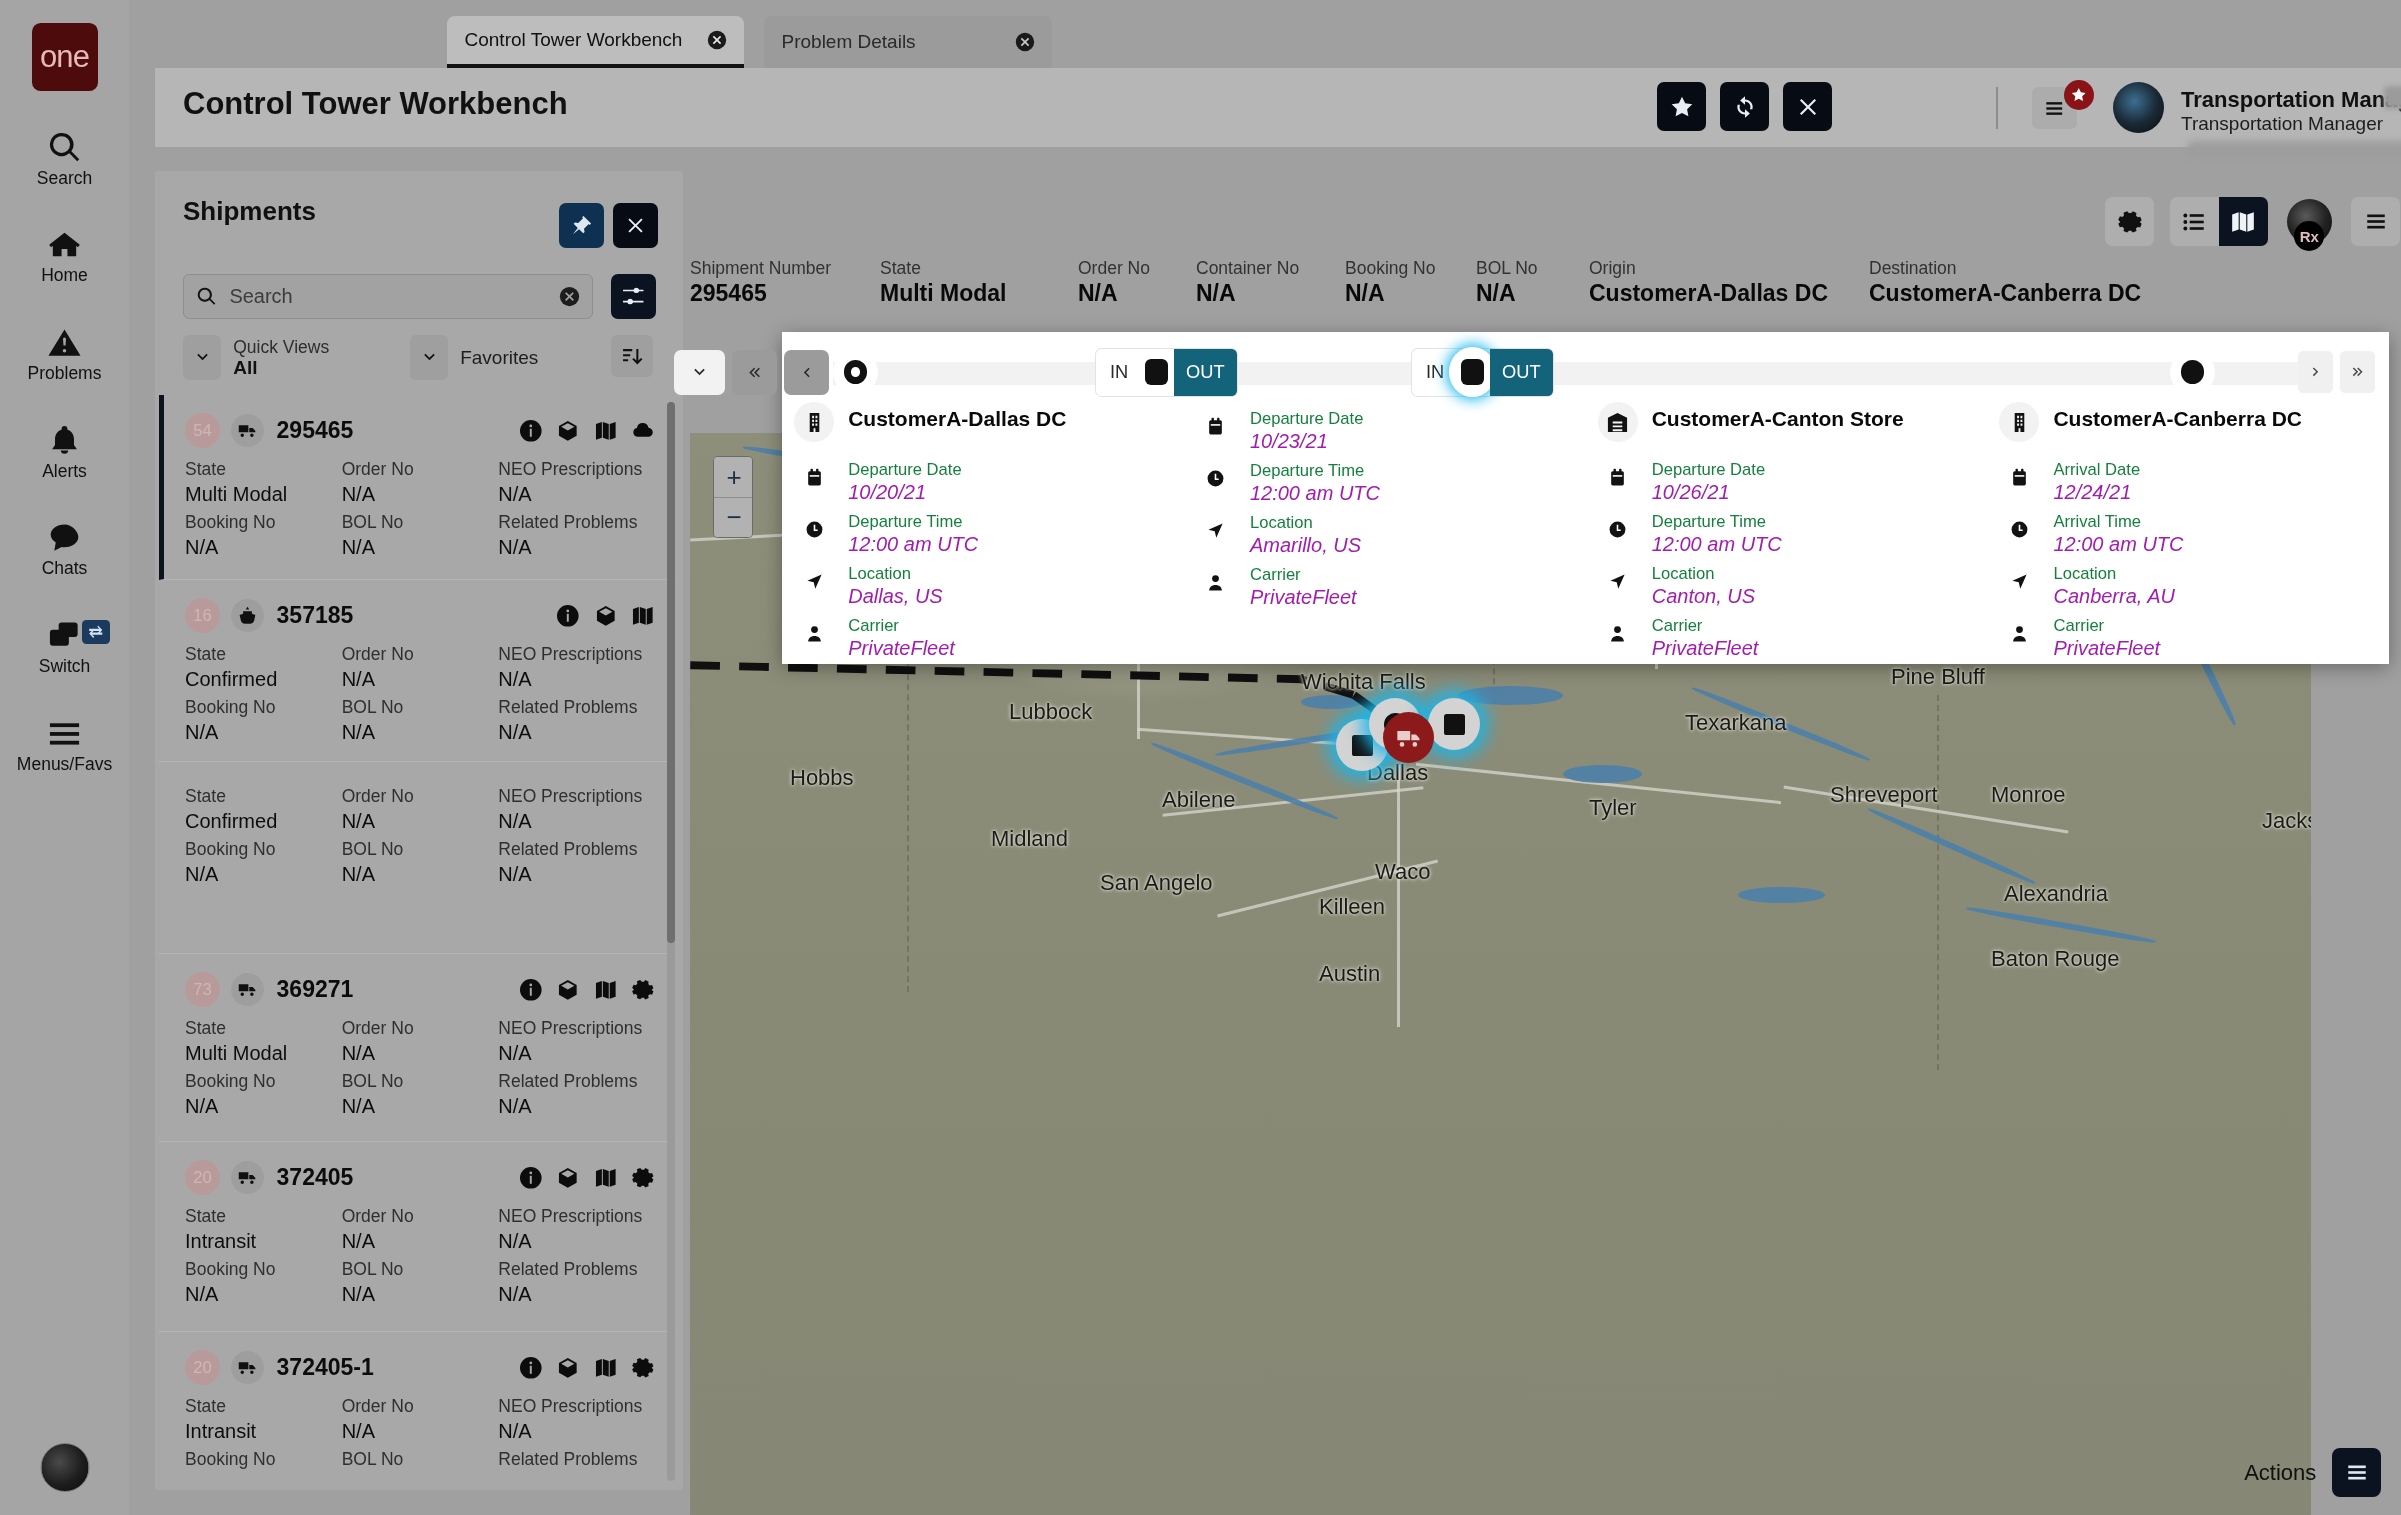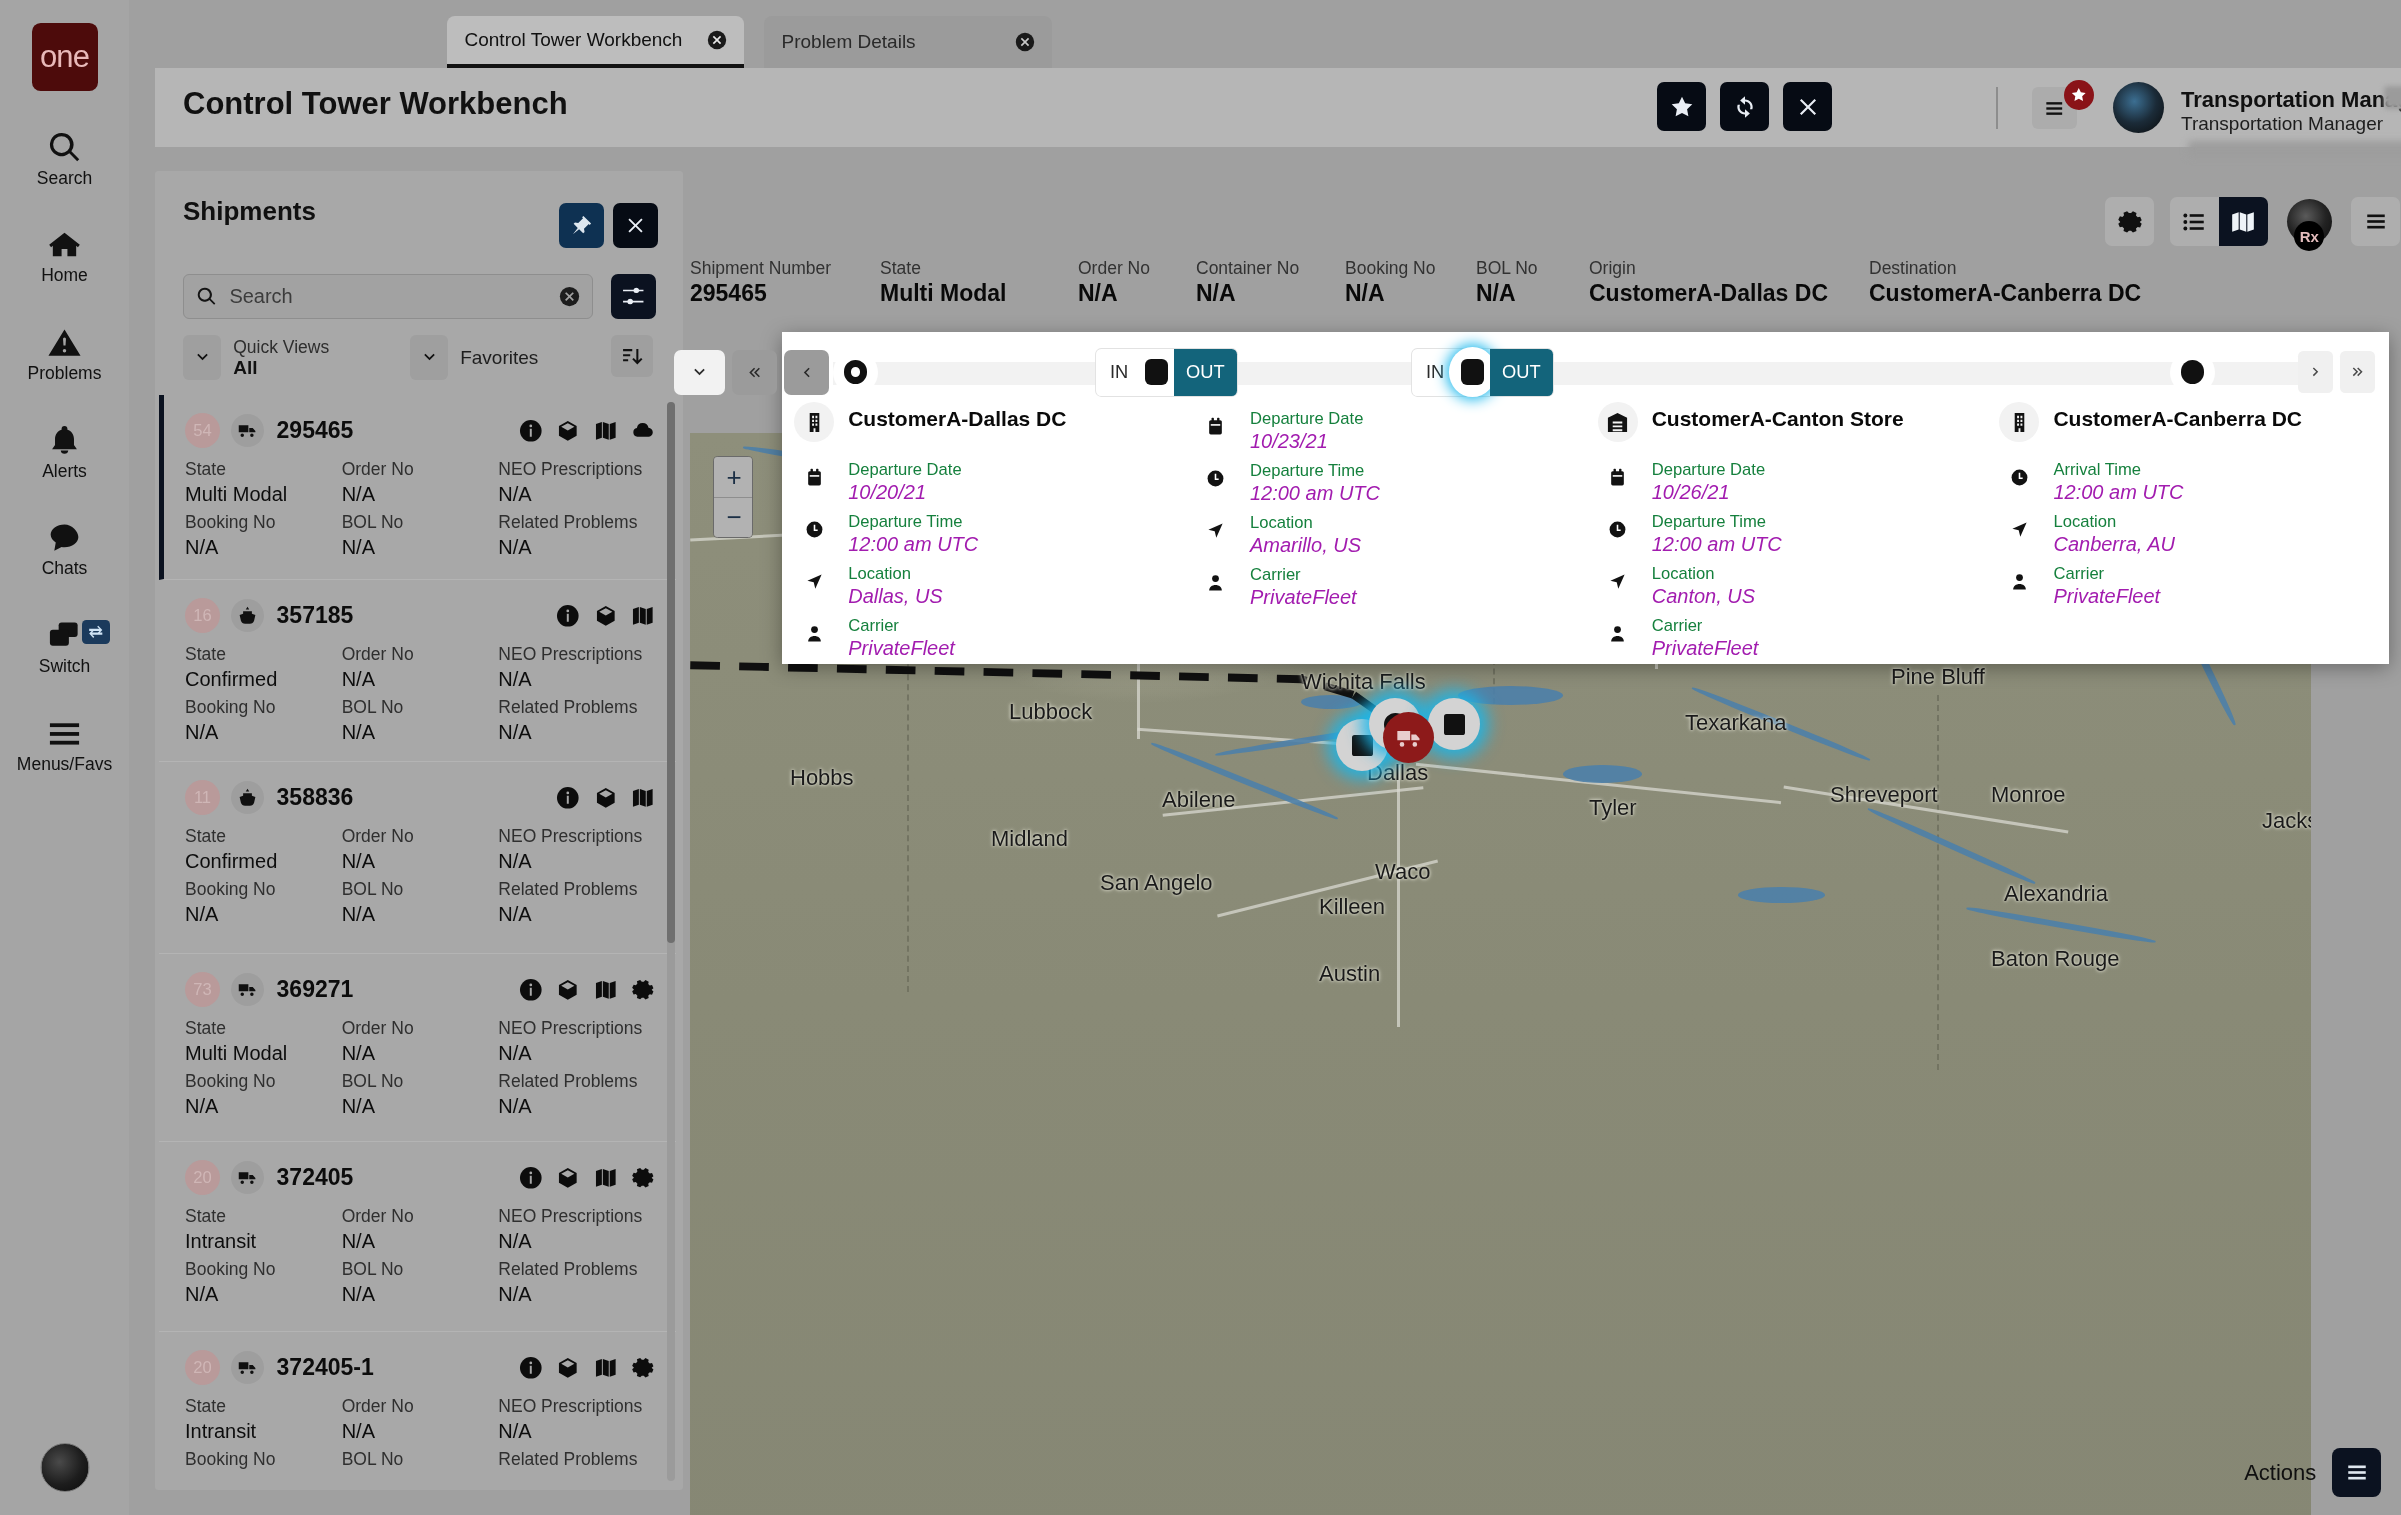--- a/index.html
+++ b/index.html
@@ -573,41 +573,20 @@
             <div class="fv">N/A</div>
           </div>
         <div>
             <div class="fl">Related Problems</div>
             <div class="fv">N/A</div>
           </div>
       </div>
     </div>
 
     <div class="ship-card" style="height:192px">
-      <div class="sc-top">
-        <span class="sc-score">11</span>
-        <span class="sc-mode">
-            <svg viewBox="0 0 24 24">
-              <path d="M12 2l2 3h-4l2-3zM7 7h10v3l4 1.5-1.5 6.5a5 5 0 01-4.8 3.5H9.3a5 5 0 01-4.8-3.5L3 11.5 7 10V7z"></path>
-            </svg>
-          </span>
-        <span class="sc-num">358836</span>
-        <span class="sc-icons">
-          <svg viewBox="0 0 24 24">
-              <circle cx="12" cy="12" r="11"></circle>
-              <path fill="#a8a8a8" d="M11 10h2v8h-2v-8zm1-4.4a1.4 1.4 0 110 2.8 1.4 1.4 0 010-2.8z"></path>
-            </svg>
-          <svg viewBox="0 0 24 24">
-              <path d="M12 2l9 5v10l-9 5-9-5V7l9-5zm0 2.3L5.3 8 12 11.7 18.7 8 12 4.3z"></path>
-            </svg>
-          <svg viewBox="0 0 24 24">
-              <path d="M2 5l6-2v16l-6 2V5zm7-2l6 2v16l-6-2V3zm7 2l6-2v16l-6 2V5z"></path>
-            </svg>
-        </span>
-      </div>
       <div class="sc-grid">
         <div>
             <div class="fl">State</div>
             <div class="fv">Confirmed</div>
           </div>
         <div>
             <div class="fl">Order No</div>
             <div class="fv">N/A</div>
           </div>
         <div>
@@ -1208,20 +1187,34 @@
           <span class="stop-ic">
               <svg viewBox="0 0 24 24">
                 <path d="M7 2h10v20h-4v-4h-2v4H7V2zm2.5 3v2.5h2V5h-2zm3.5 0v2.5h2V5h-2zm-3.5 4v2.5h2V9h-2zm3.5 0v2.5h2V9h-2zm-3.5 4v2.5h2V13h-2zm3.5 0v2.5h2V13h-2z"></path>
               </svg>
             </span>
           <span class="stop-name">CustomerA-Canberra DC</span>
         </div>
         <div class="stop-row">
             <span class="si">
               <svg viewBox="0 0 24 24">
+                <rect x="4" y="4" width="16" height="18" rx="2"></rect>
+                <rect x="7" y="1" width="3" height="5" rx="1"></rect>
+                <rect x="14" y="1" width="3" height="5" rx="1"></rect>
+                <rect x="6" y="9" width="12" height="2" fill="#fff"></rect>
+              </svg>
+            </span>
+            <span>
+              <span class="stop-lbl" style="display:block">Arrival Date</span>
+              <span class="stop-val" style="display:block">12/24/21</span>
+            </span>
+          </div>
+        <div class="stop-row">
+            <span class="si">
+              <svg viewBox="0 0 24 24">
                 <circle cx="12" cy="12" r="10"></circle>
                 <path fill="#fff" d="M11 6h2v7h-2zM11 12h5v2h-5z"></path>
               </svg>
             </span>
             <span>
               <span class="stop-lbl" style="display:block">Arrival Time</span>
               <span class="stop-val" style="display:block">12:00 am UTC</span>
             </span>
           </div>
         <div class="stop-row">

